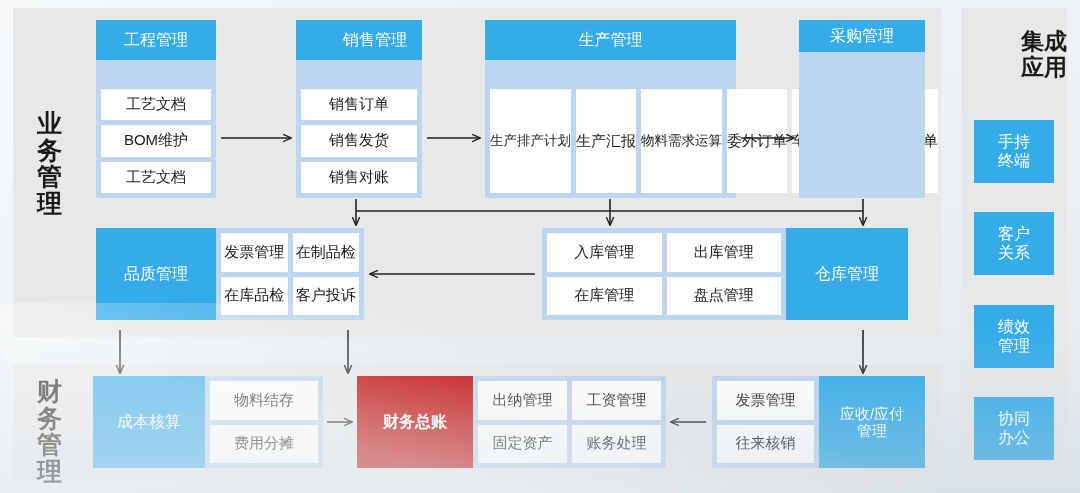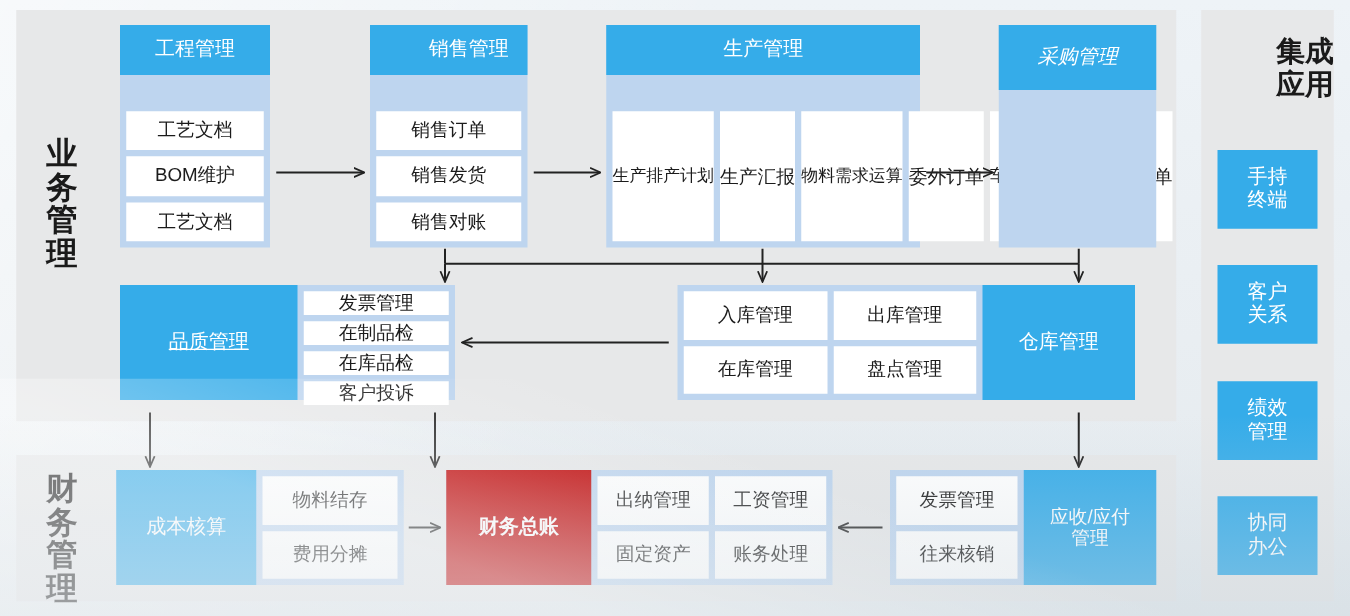--- a/index.html
+++ b/index.html
@@ -148,25 +148,25 @@
       <div class="item" style="font-size:13.5px;">生产排产计划</div>
       <div class="item">生产汇报</div>
       <div class="item" style="font-size:13.5px;">物料需求运算</div>
       <div class="item">委外订单</div>
       <div class="item" style="font-size:13.5px;">车间作业计划</div>
       <div class="item">受托订单</div>
     </div>
   </div>
 
   <div class="group vstack" style="left:799px; top:20px; width:126px; height:178px;">
-    <div class="group-head head-top" style="height:52px;font-style:italic;">采购管理</div>
+    <div class="group-head head-top" style="height:32px;">采购管理</div>
   </div>
 
   <div class="group hgrid" style="left:96px; top:228px; width:268px; height:92px;">
-    <div class="group-head" style="width:142px;text-decoration:underline;">品质管理</div>
+    <div class="group-head" style="width:120px;">品质管理</div>
     <div class="items">
       <div class="item">发票管理</div>
       <div class="item">在制品检</div>
       <div class="item">在库品检</div>
       <div class="item">客户投诉</div>
     </div>
   </div>
 
   <div class="group hgrid" style="left:542px; top:228px; width:366px; height:92px;">
     <div class="items">

